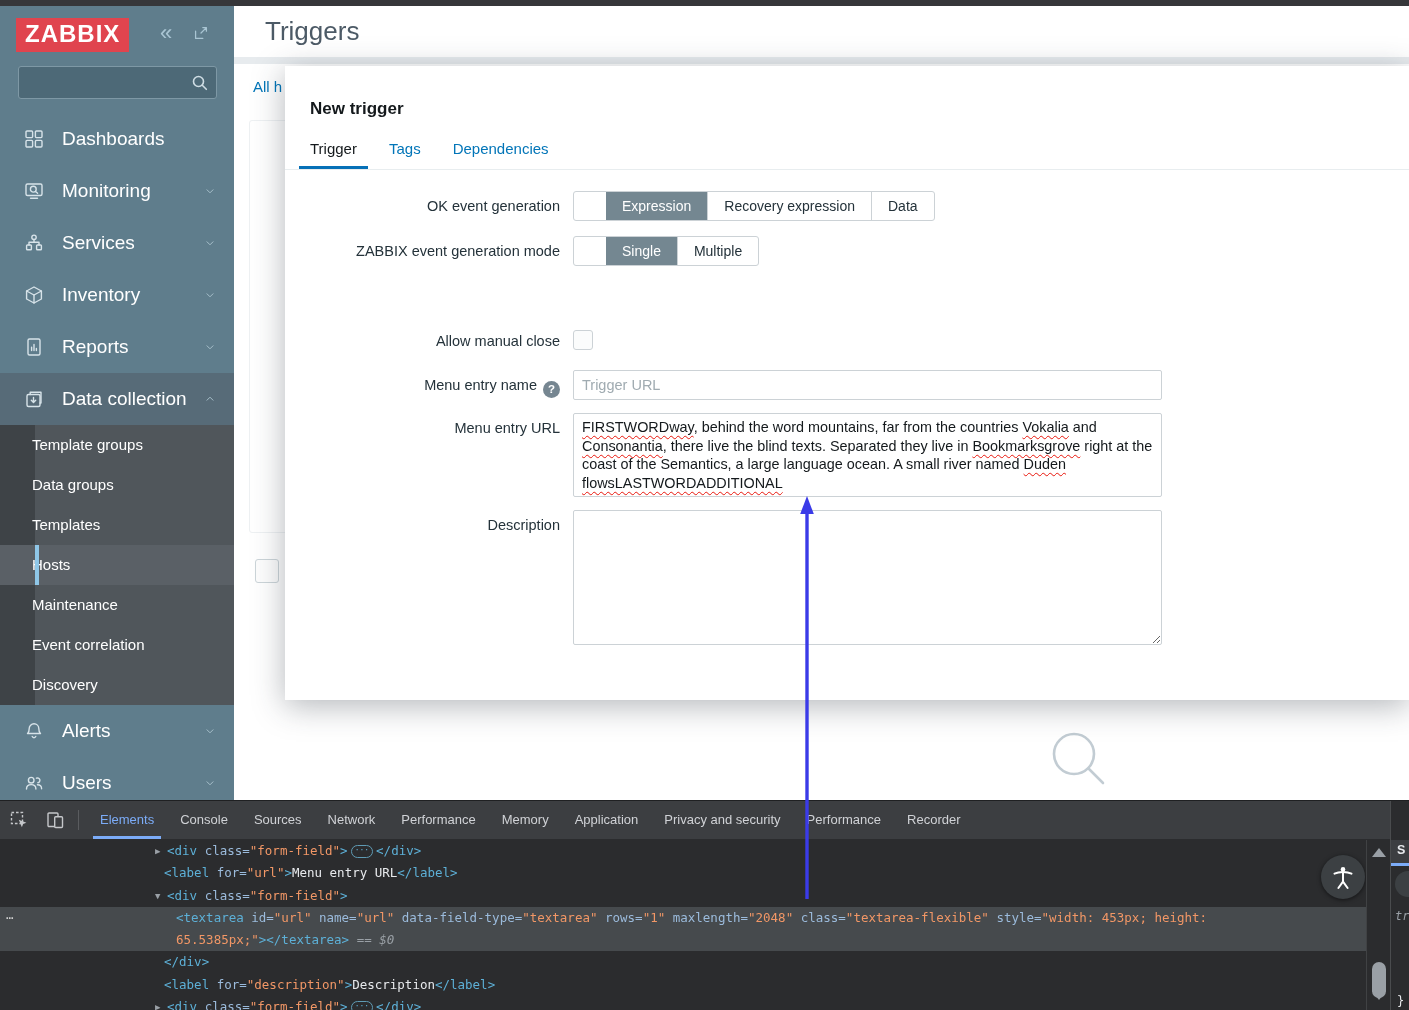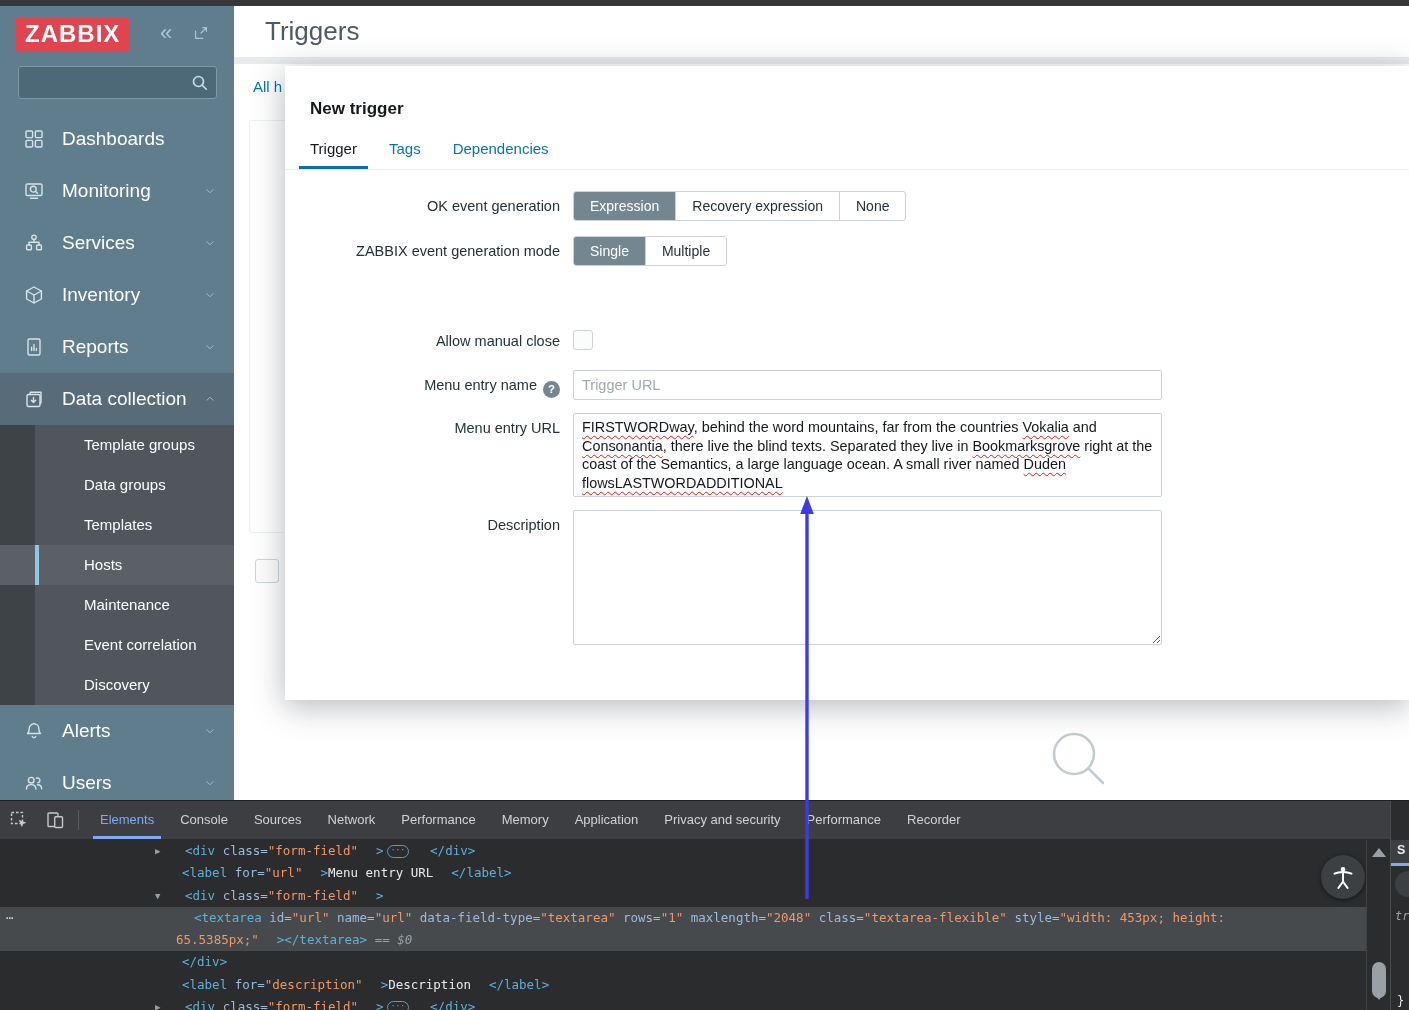--- a/index.html
+++ b/index.html
@@ -27,21 +27,21 @@
   .nav-item { position:relative; height:52px; display:flex; align-items:center; cursor:pointer; }
   .nav-item .nicon { width:20px; height:20px; margin-left:24px; flex:none; }
   .nav-item .nlabel { color:#ffffff; font-size:19px; margin-left:18px; flex:1; }
   .nav-item .chev { margin-right:18px; flex:none; }
   .nav-item.active-parent { background:#576b78; }
   svg.oicon { stroke:#d7e3e9; fill:none; stroke-width:1.4; stroke-linecap:round; stroke-linejoin:round; }
   svg.chevi { stroke:#a9c1cc; fill:none; stroke-width:1.6; stroke-linecap:round; }
 
   .submenu { position:relative; width:234px; background:#50565b; }
   .submenu::before { content:""; position:absolute; left:0; top:0; bottom:0; width:35px; background:#3e4347; }
-  .sub-item { position:relative; height:40px; line-height:40px; padding-left:84px; color:#ffffff;
+  .sub-item { position:relative; height:40px; line-height:40px; padding-left:32px; color:#ffffff;
               font-size:15px; cursor:pointer; }
   .sub-item.active { background:#5a6066; }
   .sub-item.active::before { content:""; position:absolute; left:35px; top:0; bottom:0; width:4px; background:#8fc7e8; }
 
   
   .main-bg { position:absolute; left:234px; top:6px; width:1175px; height:794px; background:#ffffff; }
   .main-header-strip { position:absolute; left:234px; top:57px; width:1175px; height:7px; background:#e7ebee; }
   .page-title { position:absolute; left:265px; top:16px; font-size:26px; color:#4c5a66; }
   .breadcrumb-clip { position:absolute; left:253px; top:78px; width:33px; overflow:hidden; white-space:nowrap;
                      color:#0275b8; font-size:15px; }
@@ -60,21 +60,21 @@
   .mtab.active { color:#14191c; }
   .mtab.active::after { content:""; position:absolute; left:0; right:0; bottom:0; height:3px; background:#0670b7; }
   .mtabs-border { position:absolute; left:0; right:0; top:103px; height:1px; background:#e8edef; }
 
   .frow { position:absolute; left:25px; display:flex; align-items:flex-start; }
   .flabel { width:250px; text-align:right; font-size:14.5px; color:#24323a; line-height:30px; flex:none; }
   .fctrl { margin-left:13px; }
   .help-badge { display:inline-block; width:17px; height:17px; border-radius:50%; background:#768691;
                 color:#fff; font-size:11.5px; font-weight:bold; text-align:center; line-height:17px;
                 vertical-align:-3px; margin-left:6px; cursor:pointer; }
-  .seg { display:inline-flex; border:1px solid #ccd2d6; border-radius:3px; overflow:hidden; background:#fff; height:30px; }
+  .seg { display:inline-flex; border:1px solid #ccd2d6; border-radius:3px; overflow:hidden; background:#fff; height:30px;padding-left:32px; }
   .seg .opt { padding:0 16px; line-height:28px; font-size:14px; color:#24323a; border-right:1px solid #ccd2d6;
               cursor:pointer; white-space:nowrap; }
   .seg .opt:last-child { border-right:none; }
   .seg .opt.selected { background:#748791; color:#ffffff; line-height:30px; margin:-1px 0; }
   .cb { width:20px; height:20px; border:1px solid #ccd2d6; border-radius:3px; background:#fbfcfc; cursor:pointer; }
   .tinput { width:589px; height:30px; border:1px solid #ccd2d6; border-radius:2px; padding:0 8px;
             font-size:14.5px; color:#14191c; font-family:"Liberation Sans",sans-serif; outline:none; }
   .tinput::placeholder { color:#a0abb1; }
   .url-box { width:589px; height:84px; border:1px solid #ccd2d6; border-radius:2px; padding:4px 8px;
              font-size:14.4px; line-height:18.6px; color:#14191c; overflow:hidden; cursor:text; }
@@ -100,21 +100,21 @@
   .dt-tab.active::after { content:""; position:absolute; left:6px; right:6px; bottom:0; height:3px; background:#7cacf8; }
 
   .dt-code { position:absolute; left:0; top:39px; right:43px; bottom:0; overflow:hidden;
              font-family:"DejaVu Sans Mono","Liberation Mono",monospace; font-size:12.5px; }
   .dt-line { position:relative; height:22.3px; line-height:22.3px; white-space:nowrap; }
   .dt-line.sel { background:#464a4d; }
   .dt-line.ind-1 { padding-left:155px; }
   .dt-line.ind-2 { padding-left:164px; }
   .dt-line.ind-3 { padding-left:176px; }
   .tok-arw { color:#9aa0a6; font-size:9px; display:inline-block; width:12px; vertical-align:1px; }
-  .tok-tag { color:#5db0d7;margin-left:18px; }
+  .tok-tag { color:#5db0d7; }
   .tok-attr { color:#9bbbdc; }
   .tok-val { color:#f29766; }
   .tok-txt { color:#e8eaed; }
   .tok-meta { color:#9aa0a6; }
   .tok-metai { color:#9aa0a6; font-style:italic; }
   .tok-pill { display:inline-block; border:1px solid #5f9bb4; color:#5db0d7; border-radius:7px;
               font-size:8px; line-height:9px; padding:0 3px 2px; margin:0 3px; vertical-align:2px; cursor:pointer; }
   .dt-gutter { position:absolute; left:6px; top:0; color:#d0d0d0; letter-spacing:1px; }
 
   .dt-fab { position:absolute; left:1321px; top:54px; width:44px; height:44px; border-radius:50%;
@@ -289,21 +289,21 @@
         <div class="mtab">Tags</div>
         <div class="mtab">Dependencies</div>
       </div>
     <div class="mtabs-border"></div>
 
     <div class="frow" style="top:125px">
       <div class="flabel">OK event generation</div>
       <div class="fctrl seg">
           <div class="opt selected">Expression</div>
           <div class="opt">Recovery expression</div>
-          <div class="opt">None</div>
+          <div class="opt">Data</div>
         </div>
     </div>
     <div class="frow" style="top:170px">
       <div class="flabel">ZABBIX event generation mode</div>
       <div class="fctrl seg">
           <div class="opt selected">Single</div>
           <div class="opt">Multiple</div>
         </div>
     </div>
     <div class="frow" style="top:264px">

